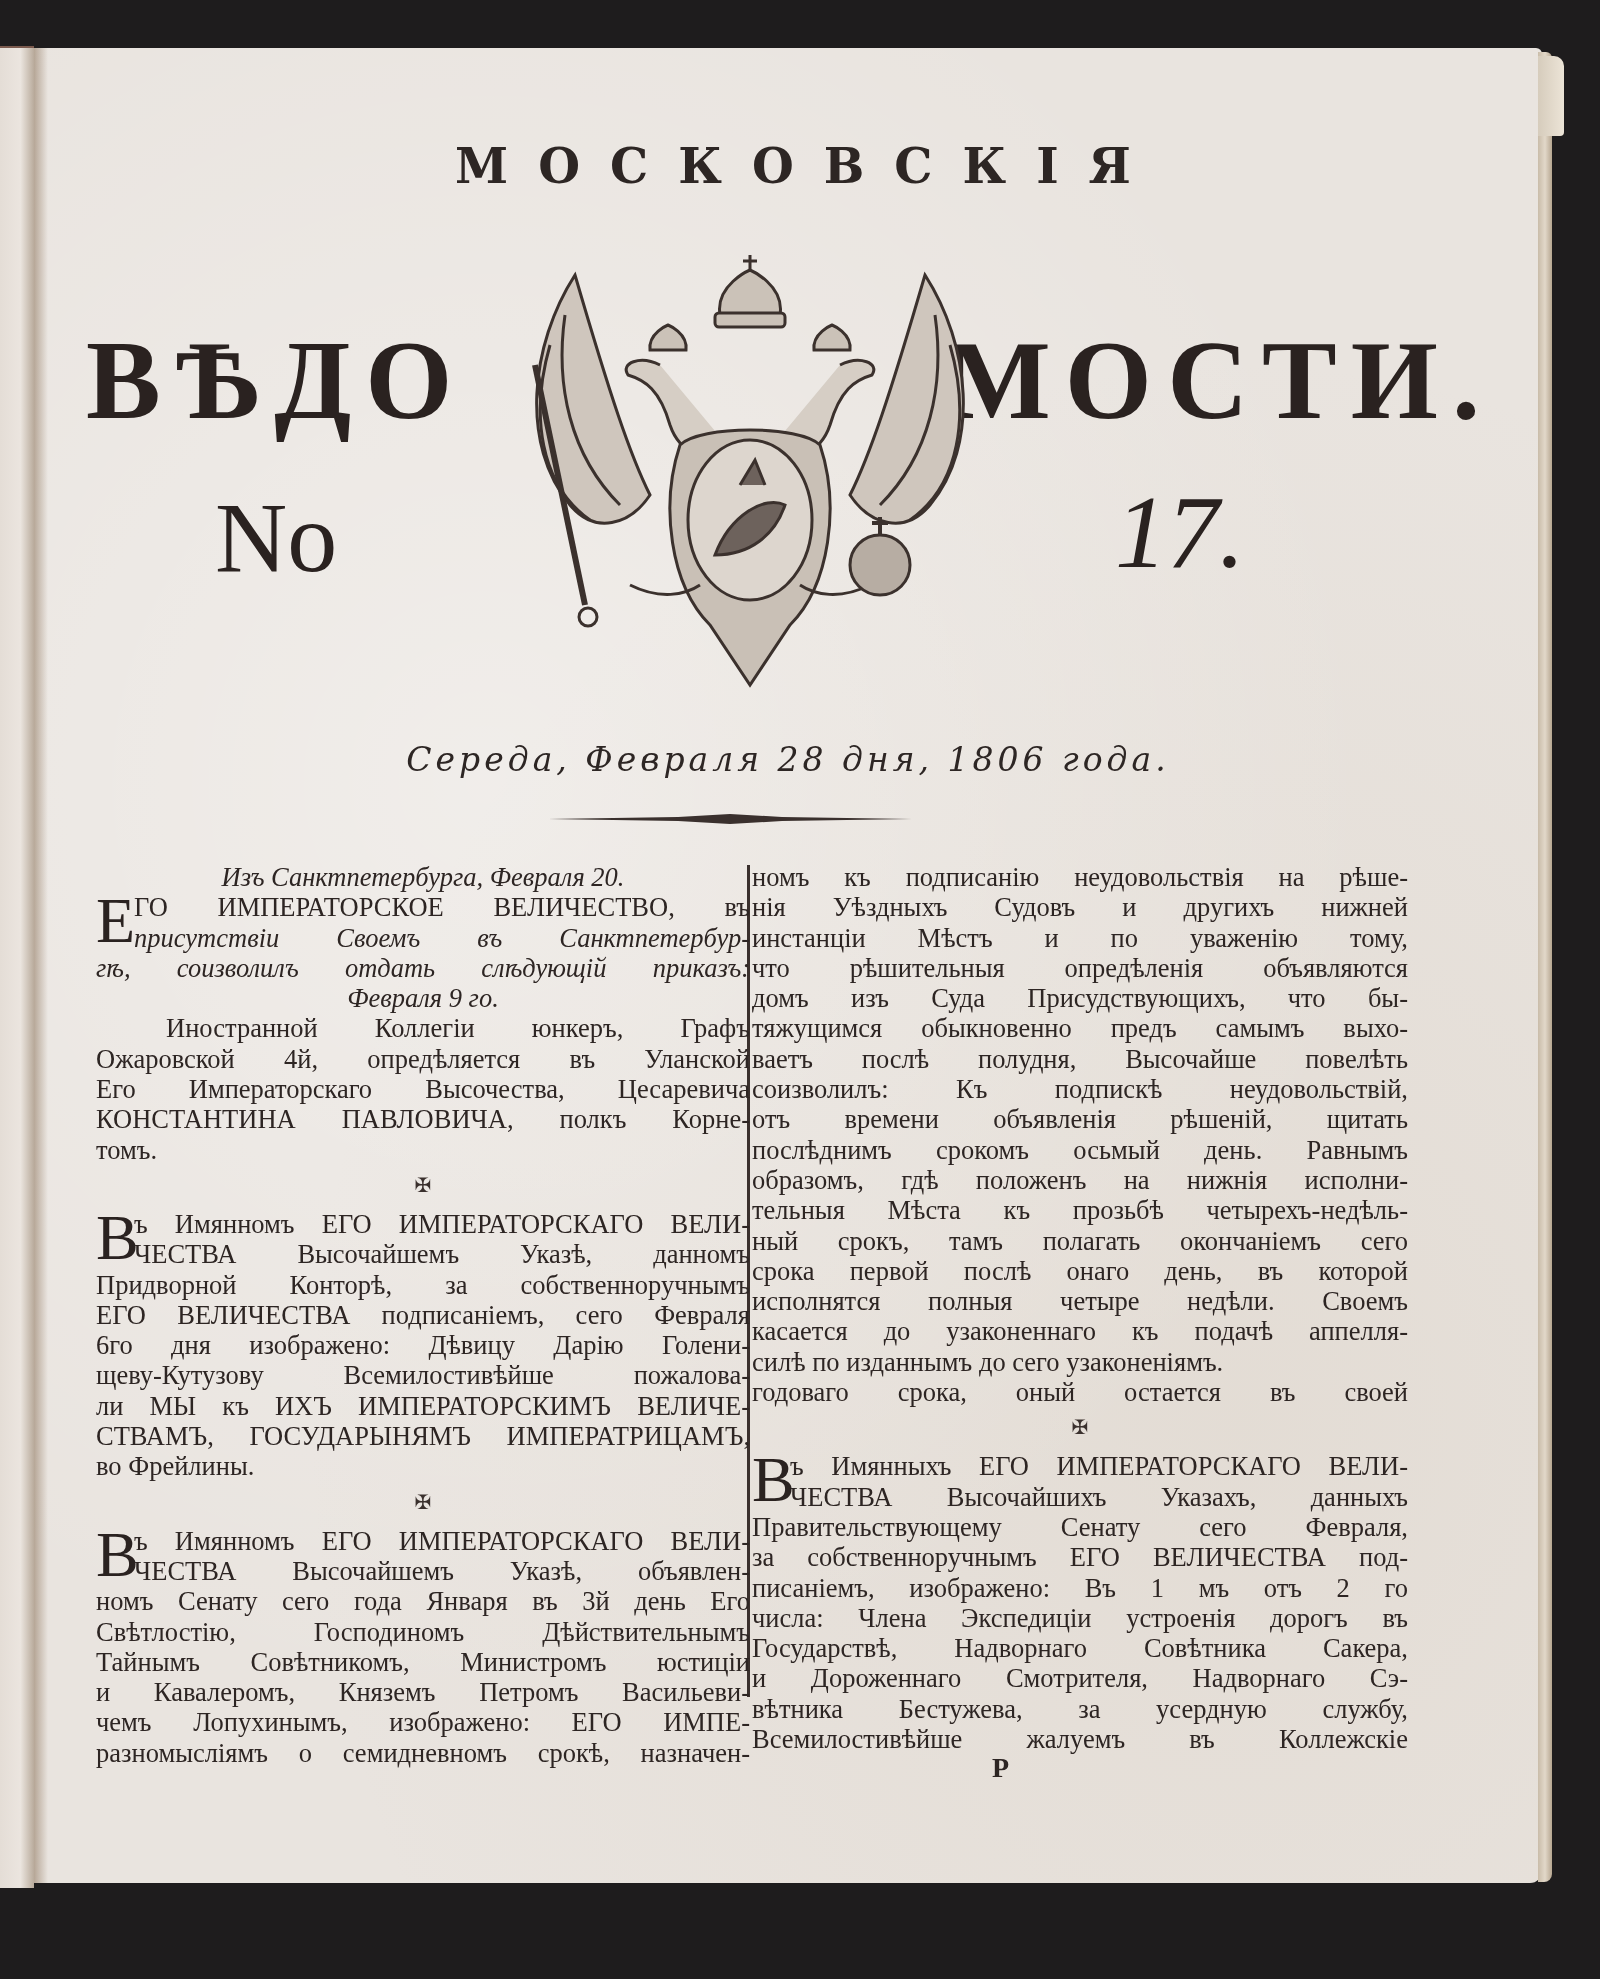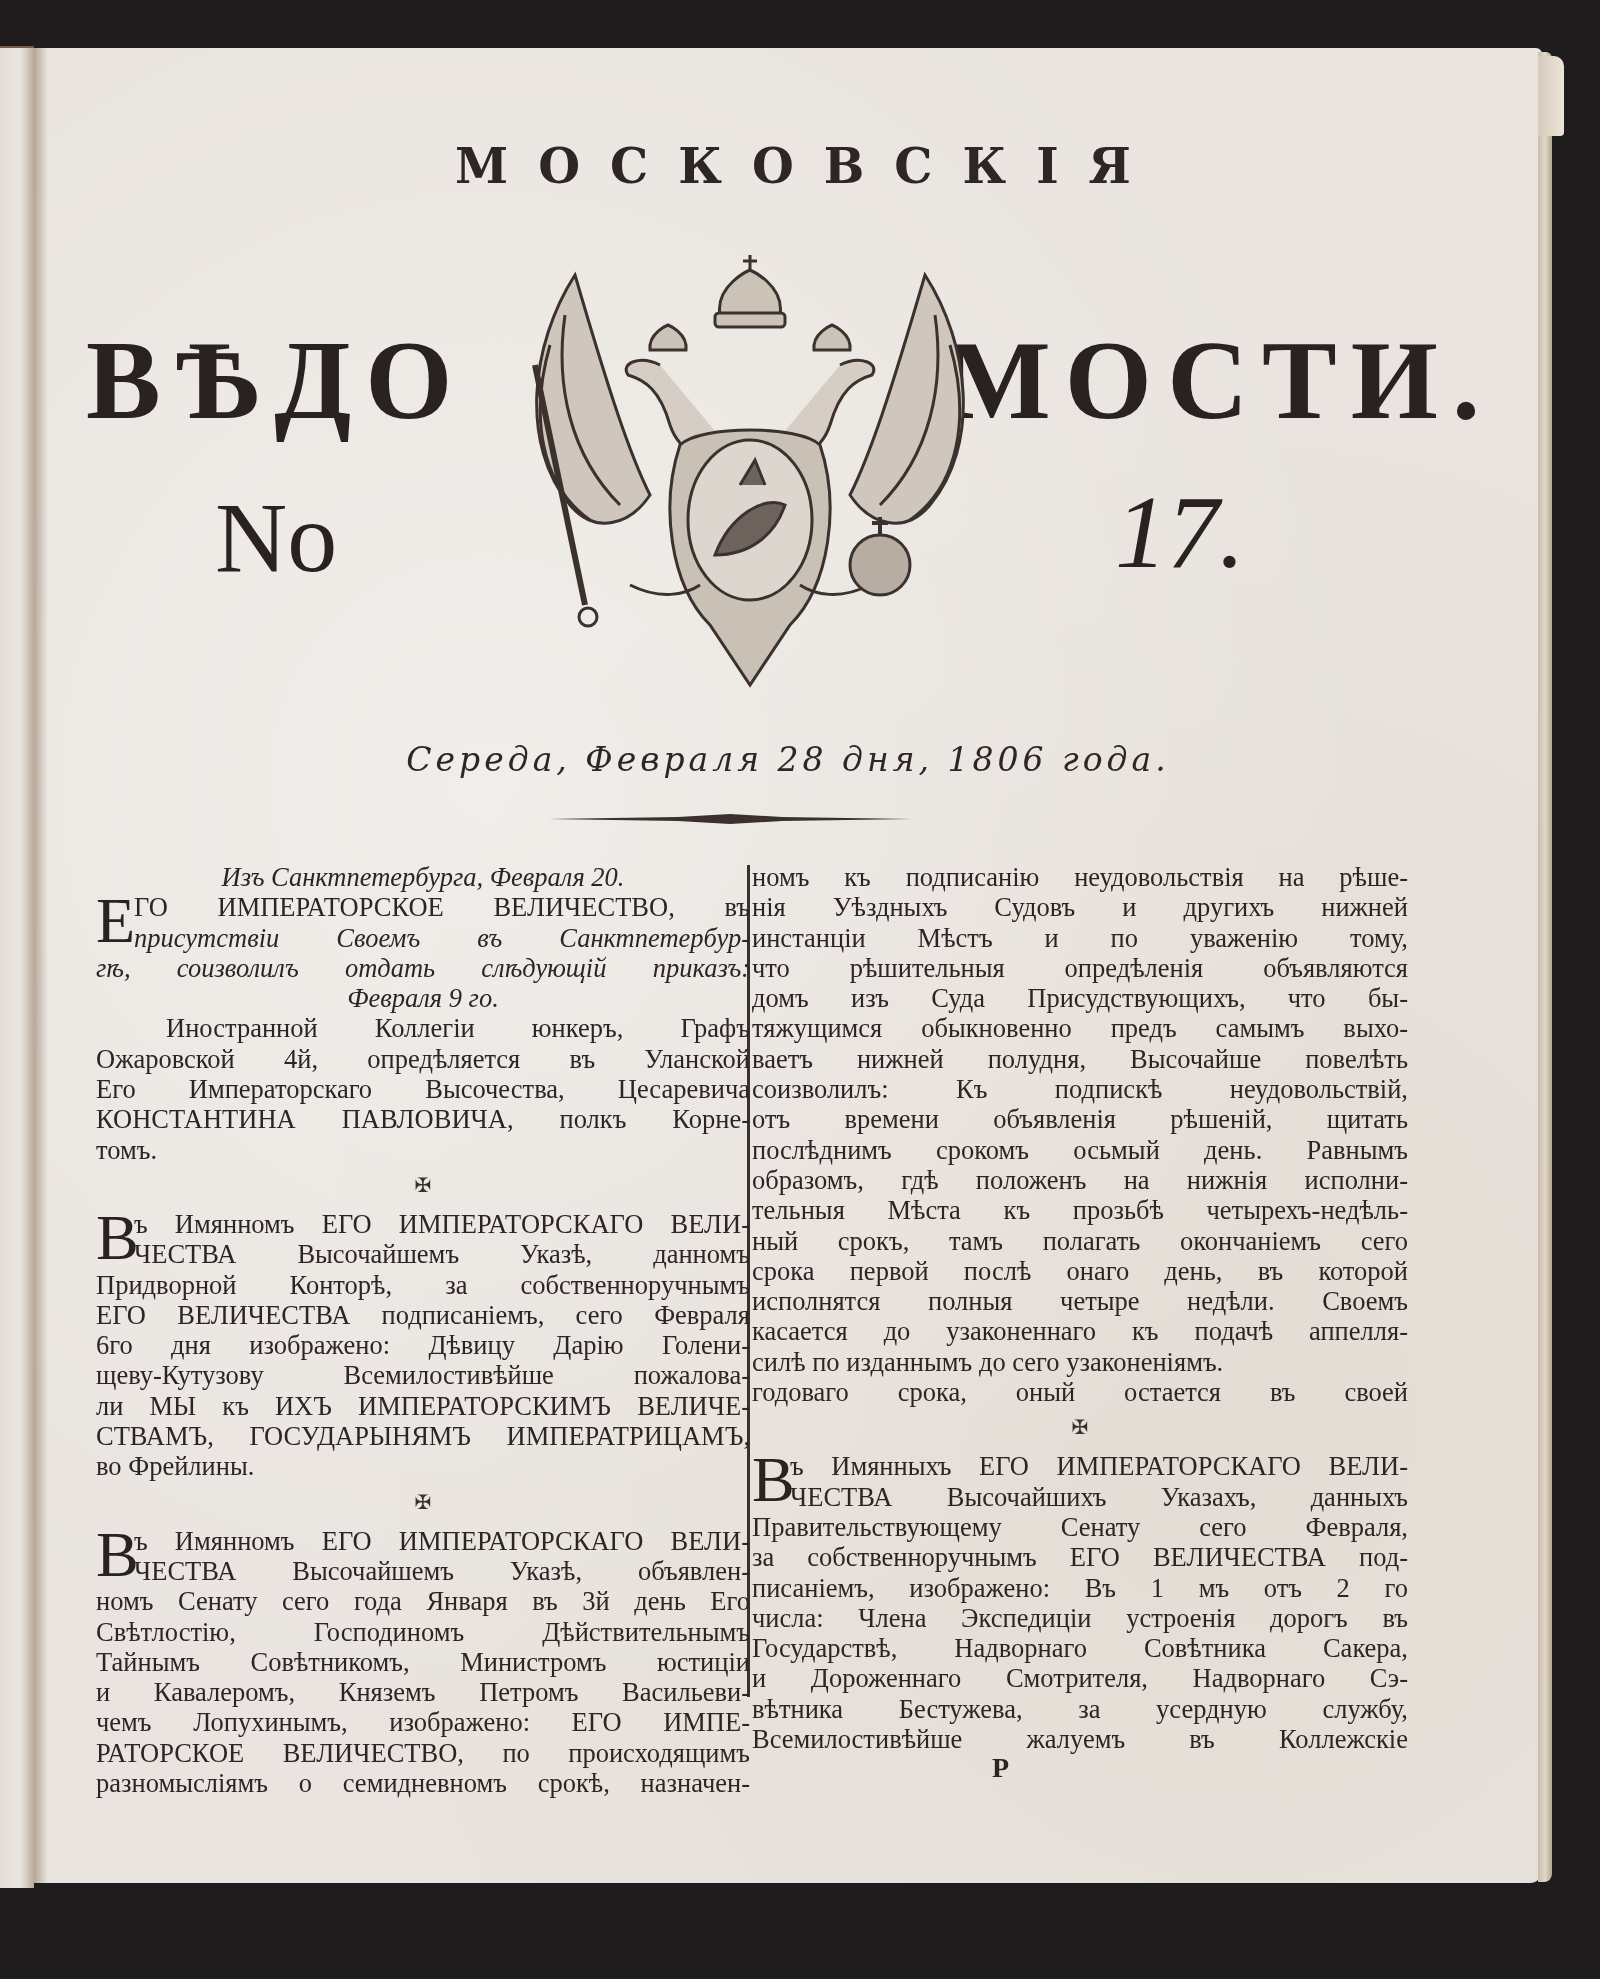--- a/index.html
+++ b/index.html
@@ -196,33 +196,32 @@
 
   <div class="para-drop">
     <span class="drop">В</span>
     <span class="line after-drop">ъ Имянномъ ЕГО ИМПЕРАТОРСКАГО ВЕЛИ-</span>
     <span class="line after-drop ind2">ЧЕСТВА Высочайшемъ Указѣ, объявлен-</span>
     <span class="line">номъ Сенату сего года Января въ 3й день Его</span>
     <span class="line">Свѣтлостію, Господиномъ Дѣйствительнымъ</span>
     <span class="line">Тайнымъ Совѣтникомъ, Министромъ юстиціи</span>
     <span class="line">и Кавалеромъ, Княземъ Петромъ Васильеви-</span>
     <span class="line">чемъ Лопухинымъ, изображено: ЕГО ИМПЕ-</span>
-    <span class="line">РАТОРСКОЕ ВЕЛИЧЕСТВО, по происходящимъ</span>
     <span class="line">разномысліямъ о семидневномъ срокѣ, назначен-</span>
   </div>
 </div>
 
 <div class="col col-right">
   <span class="line">номъ къ подписанію неудовольствія на рѣше-</span>
   <span class="line">нія Уѣздныхъ Судовъ и другихъ нижней</span>
   <span class="line">инстанціи Мѣстъ и по уваженію тому,</span>
   <span class="line">что рѣшительныя опредѣленія объявляются</span>
   <span class="line">домъ изъ Суда Присудствующихъ, что бы-</span>
   <span class="line">тяжущимся обыкновенно предъ самымъ выхо-</span>
-  <span class="line">ваетъ нижней полудня, Высочайше повелѣть</span>
+  <span class="line">ваетъ послѣ полудня, Высочайше повелѣть</span>
   <span class="line">соизволилъ: Къ подпискѣ неудовольствій,</span>
   <span class="line">отъ времени объявленія рѣшеній, щитать</span>
   <span class="line">послѣднимъ срокомъ осьмый день. Равнымъ</span>
   <span class="line">образомъ, гдѣ положенъ на нижнія исполни-</span>
   <span class="line">тельныя Мѣста къ прозьбѣ четырехъ-недѣль-</span>
   <span class="line">ный срокъ, тамъ полагать окончаніемъ сего</span>
   <span class="line">срока первой послѣ онаго день, въ которой</span>
   <span class="line">исполнятся полныя четыре недѣли. Своемъ</span>
   <span class="line">касается до узаконеннаго къ подачѣ аппелля-</span>
   <span class="line last">силѣ по изданнымъ до сего узаконеніямъ.</span>

